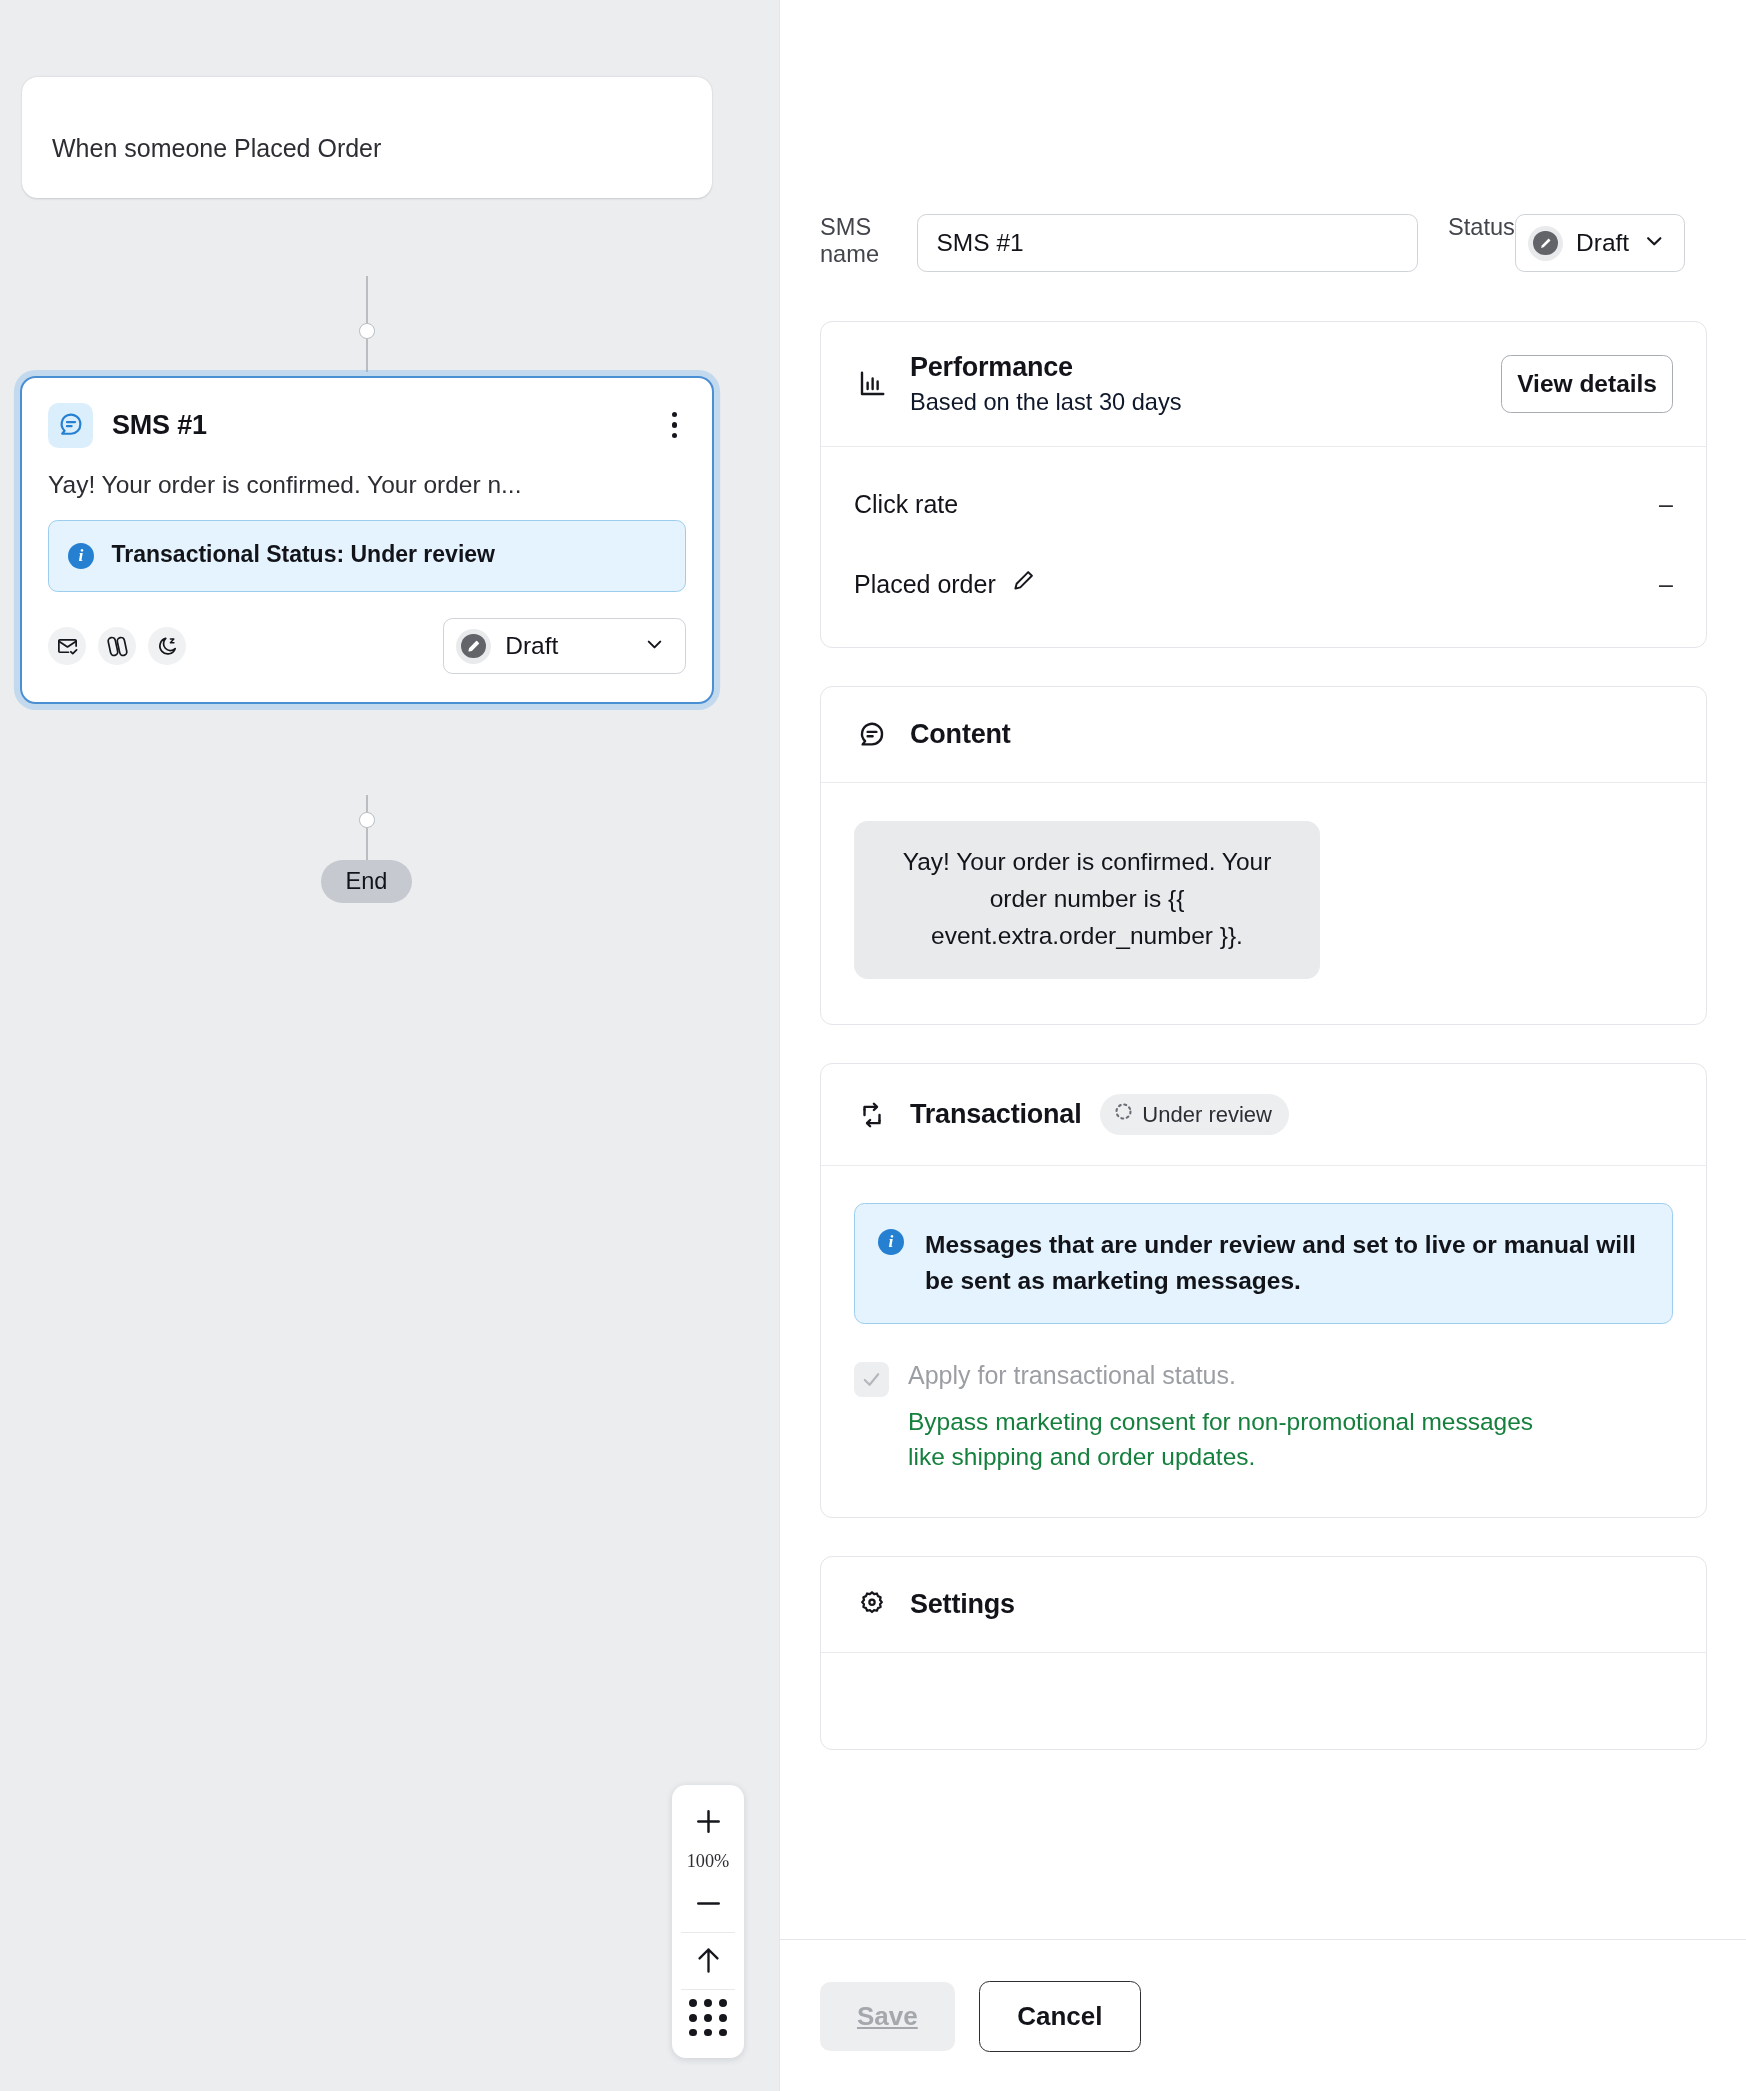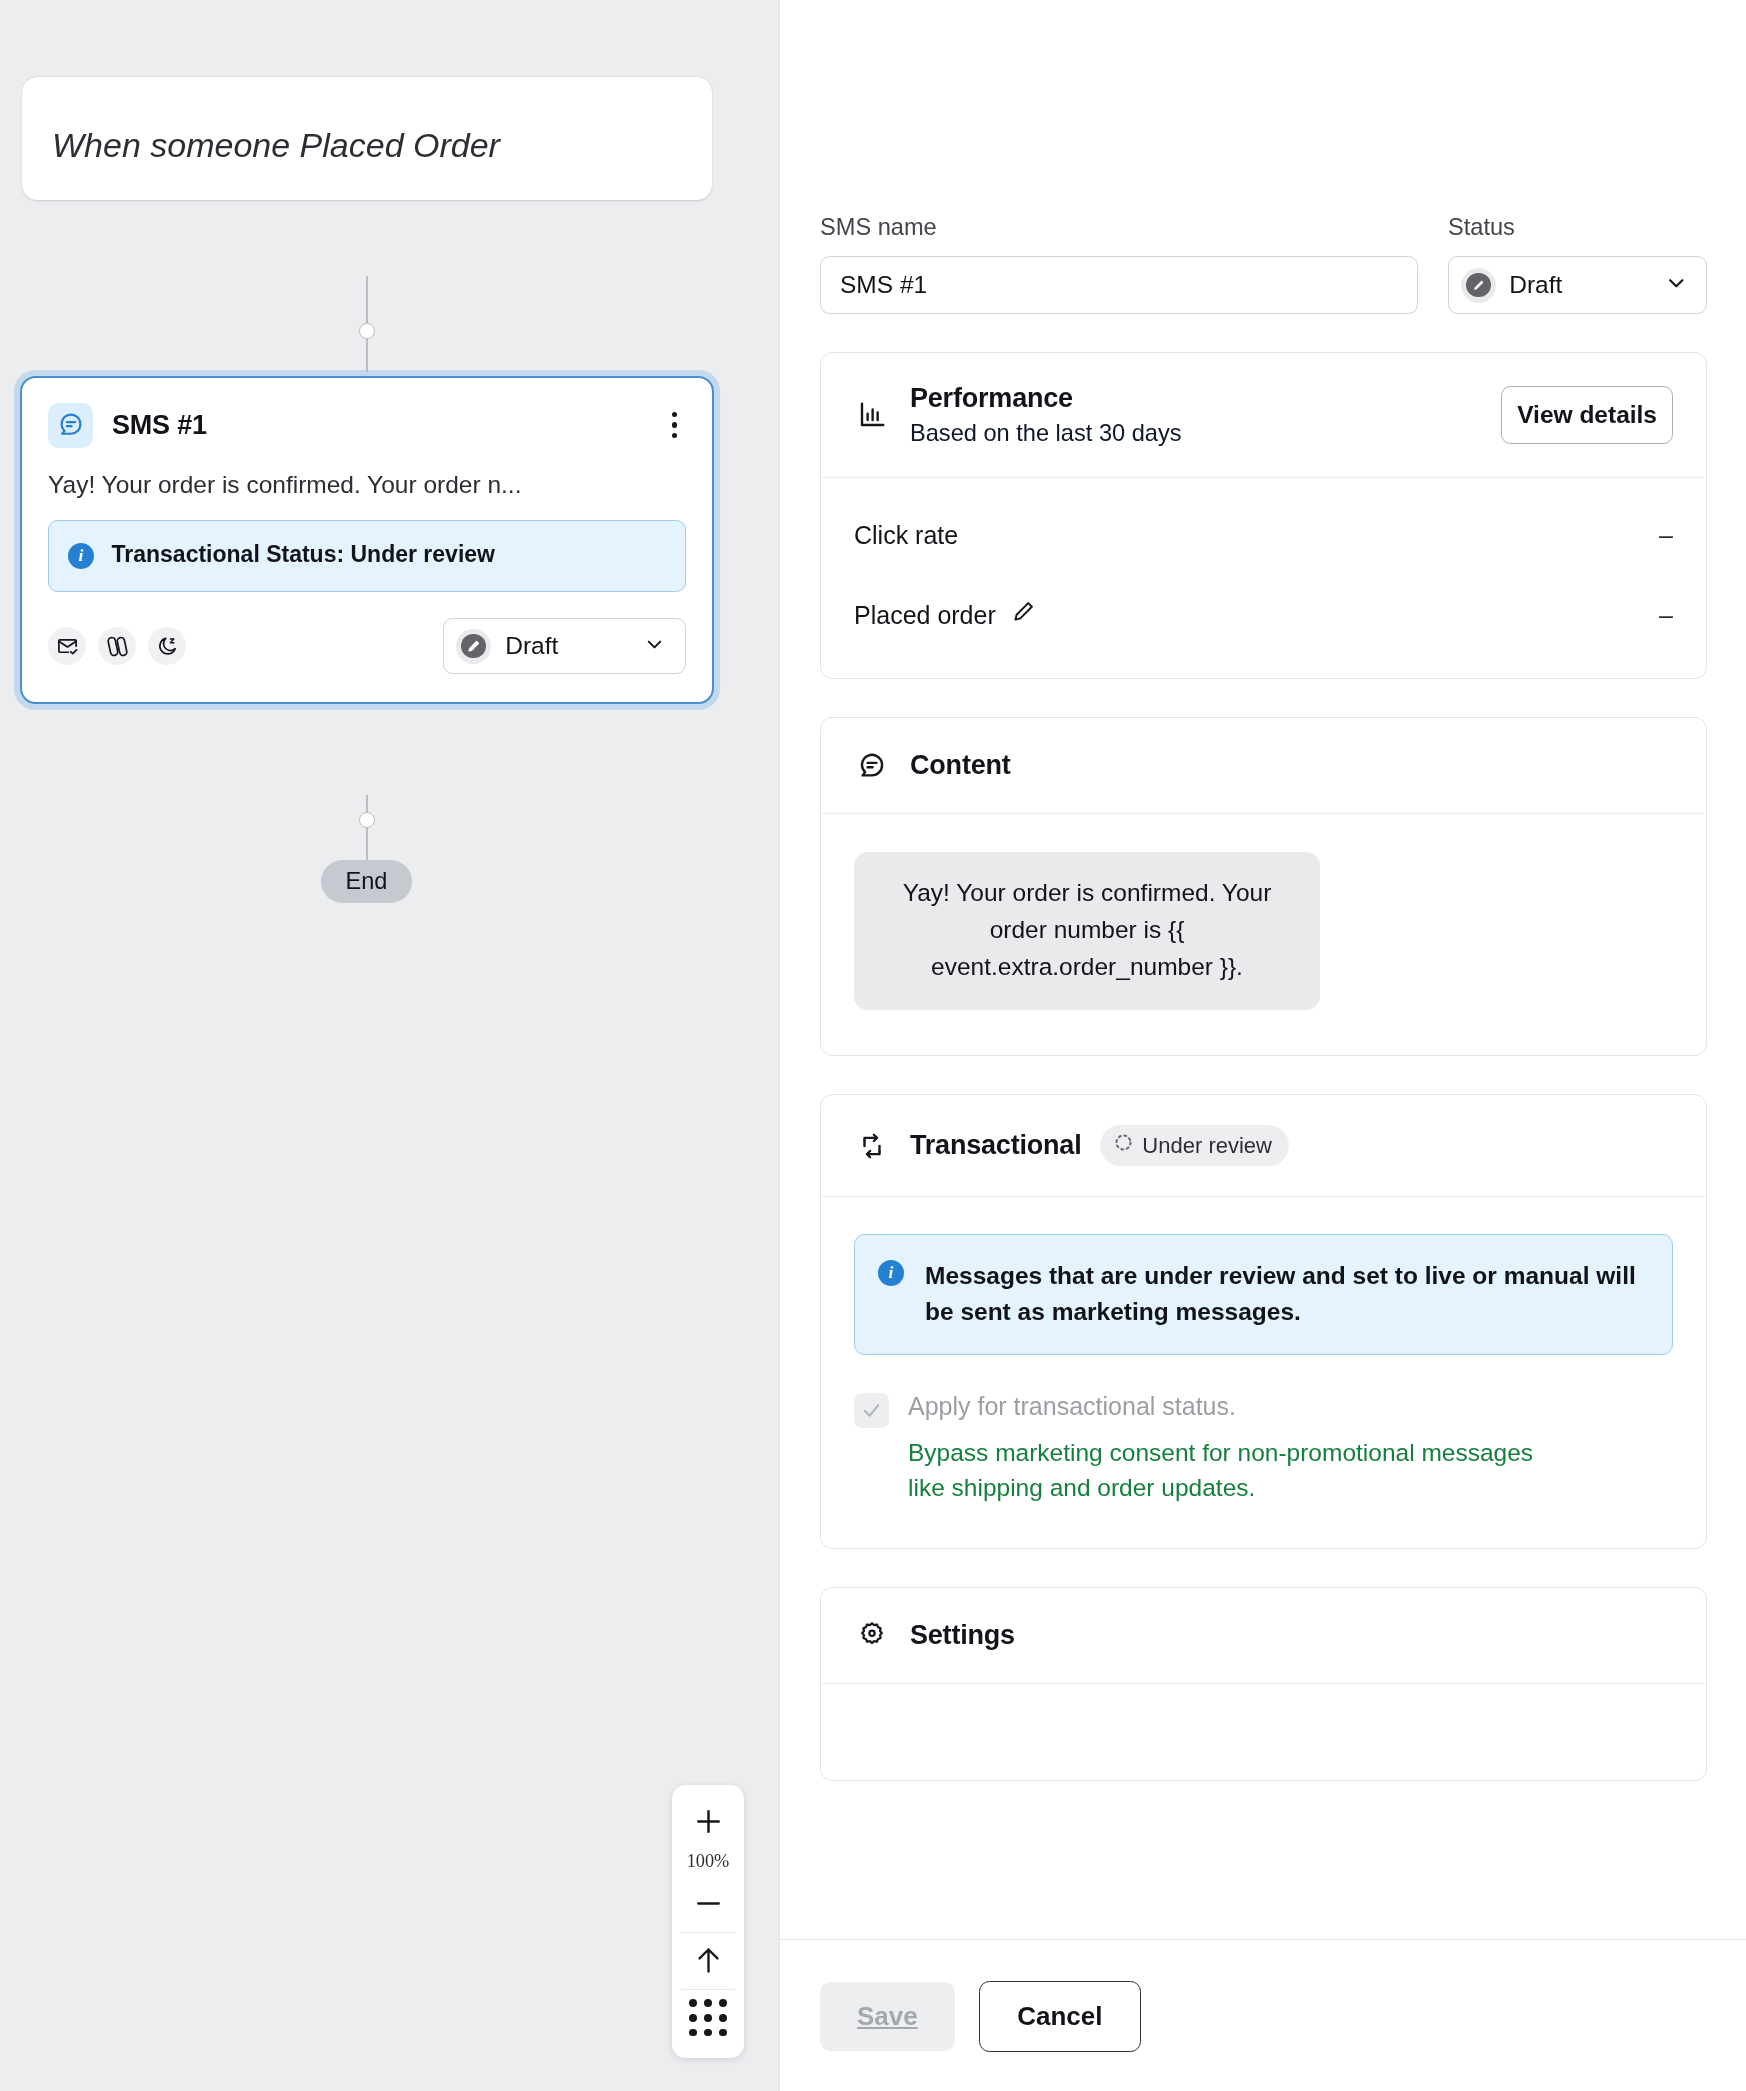--- a/index.html
+++ b/index.html
@@ -30,21 +30,21 @@
     padding: 30px 30px 35px 30px;
   }
   .trigger-head { display: flex; align-items: center; gap: 19px; }
   .trigger-badge {
     width: 51px; height: 51px; border-radius: 50%;
     background: #54565a;
     display: flex; align-items: center; justify-content: center;
     flex: none;
   }
   .trigger-title { font-size: 27px; font-weight: 700; color: #12141a; letter-spacing: -0.2px; }
-  .trigger-sub { margin-top: 19px; font-size: 34px; color: #2c2e33; font-style: italic; }
+  .trigger-sub { margin-top: 27px; font-size: 25px; color: #2c2e33; }
 
   
   .conn-line { position: absolute; background: #b9bdc2; width: 1.7px; }
   .conn-dot {
     position: absolute; width: 15.7px; height: 15.7px; border-radius: 50%;
     background: #fff; border: 1.7px solid #b9bdc2;
   }
 
   
   .sms-card {
@@ -158,21 +158,21 @@
   .panel-title { margin-left: 24.5px; font-size: 36px; font-weight: 700; color: #12141a; letter-spacing: -0.3px; }
   .close-btn { margin-left:auto; width: 51px; height: 51px; display:flex; align-items:center; justify-content:center; cursor:pointer; }
 
   .panel-body {
     position: absolute; top: 169px; left: 0; right: 0; bottom: 153px;
     padding: 0 40px;
     overflow: hidden;
   }
 
   .field-row { display: flex; gap: 30px; padding-top: 45px; }
-  .field { display: flex; flex-direction: column; }
+  .field { display: flex; flex-direction: row; }
   .field.name { flex: 1 1 auto; }
   .field.status { width: 259px; flex: none; }
   .field-label { font-size: 23.6px; color: #42454b; margin-bottom: 15px; }
   .text-input {
     height: 58px; border: 1.3px solid #cfd3d7; border-radius: 9.6px;
     background: #fff; font-size: 24.5px; color: #12141a;
     padding: 0 19px; width: 100%;
     font-family: "Liberation Sans", sans-serif;
   }
   .status-select {

